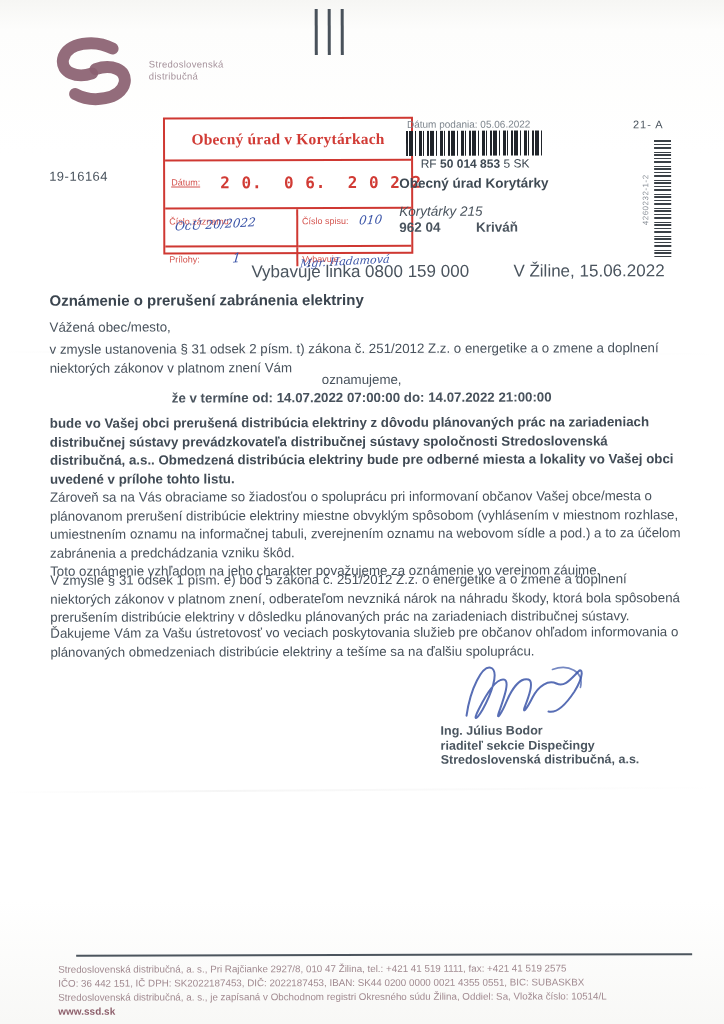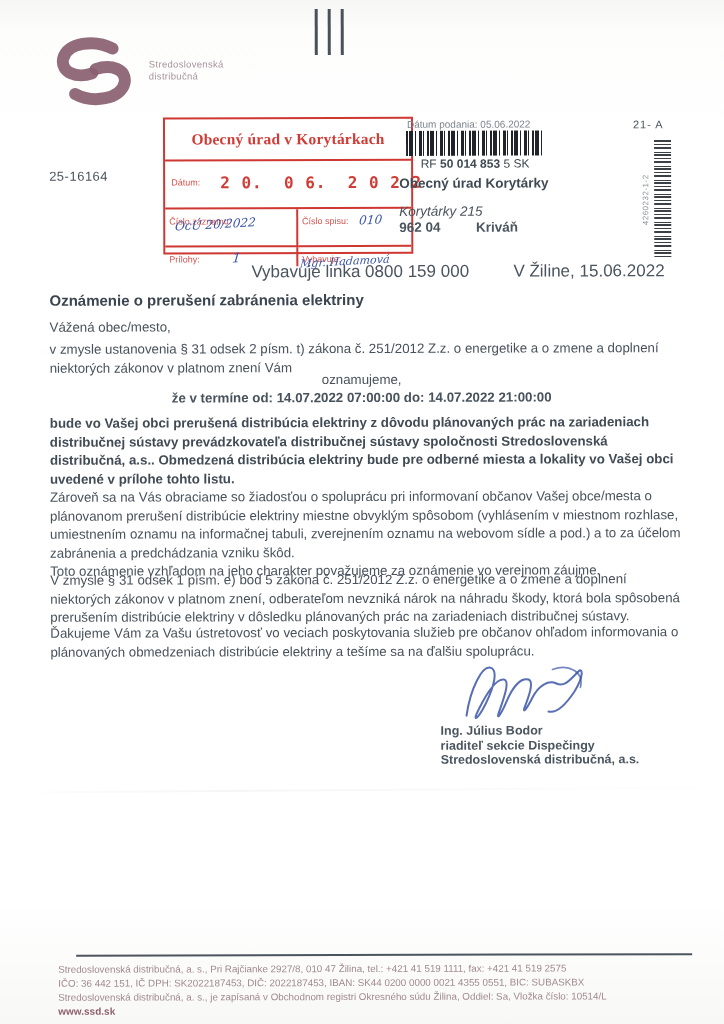--- a/index.html
+++ b/index.html
@@ -81,26 +81,26 @@
     <svg width="86" height="70" viewBox="0 0 100 82">
       <path d="M72,14 C52,3 18,6 14,26 C11,42 30,49 48,43" fill="none" stroke="#8a5f70" stroke-width="14" stroke-linecap="round" opacity="0.92"></path>
       <path d="M28,67 C48,78 82,74 86,54 C89,38 70,32 52,38" fill="none" stroke="#8a5f70" stroke-width="14" stroke-linecap="round" opacity="0.92"></path>
     </svg>
   </div>
   <div class="abs brand-text" style="left:150px;top:58px;">
     <div>Stredoslovenská</div>
     <div>distribučná</div>
   </div>
 
-  <div class="abs refno" style="left:50px;top:168px;">25-16164</div>
+  <div class="abs refno" style="left:50px;top:168px;">19-16164</div>
 
   <div class="abs stamp">
     <div class="stamp-title">Obecný úrad v Korytárkach</div>
     <div class="stamp-daterow">
-      <span class="abs stamp-label" style="left:6px;top:16px;">Dátum:</span>
+      <span class="abs stamp-label" style="left:6px;top:16px;text-decoration:underline;">Dátum:</span>
       <span class="abs stamp-date" style="left:55px;top:12px;">2 0.  0 6.  2 0 2 2</span>
     </div>
     <div class="stamp-grid">
       <div class="stamp-cell c-l r-top">
         <span class="stamp-label">Číslo záznamu:</span>
         <span class="abs hand" style="left:10px;top:8px;font-size:12px;">OcÚ 20/2022</span>
       </div>
       <div class="stamp-cell c-r r-top">
         <span class="stamp-label">Číslo spisu:</span>
         <span class="hand" style="font-size:12px;margin-left:6px;">010</span>

